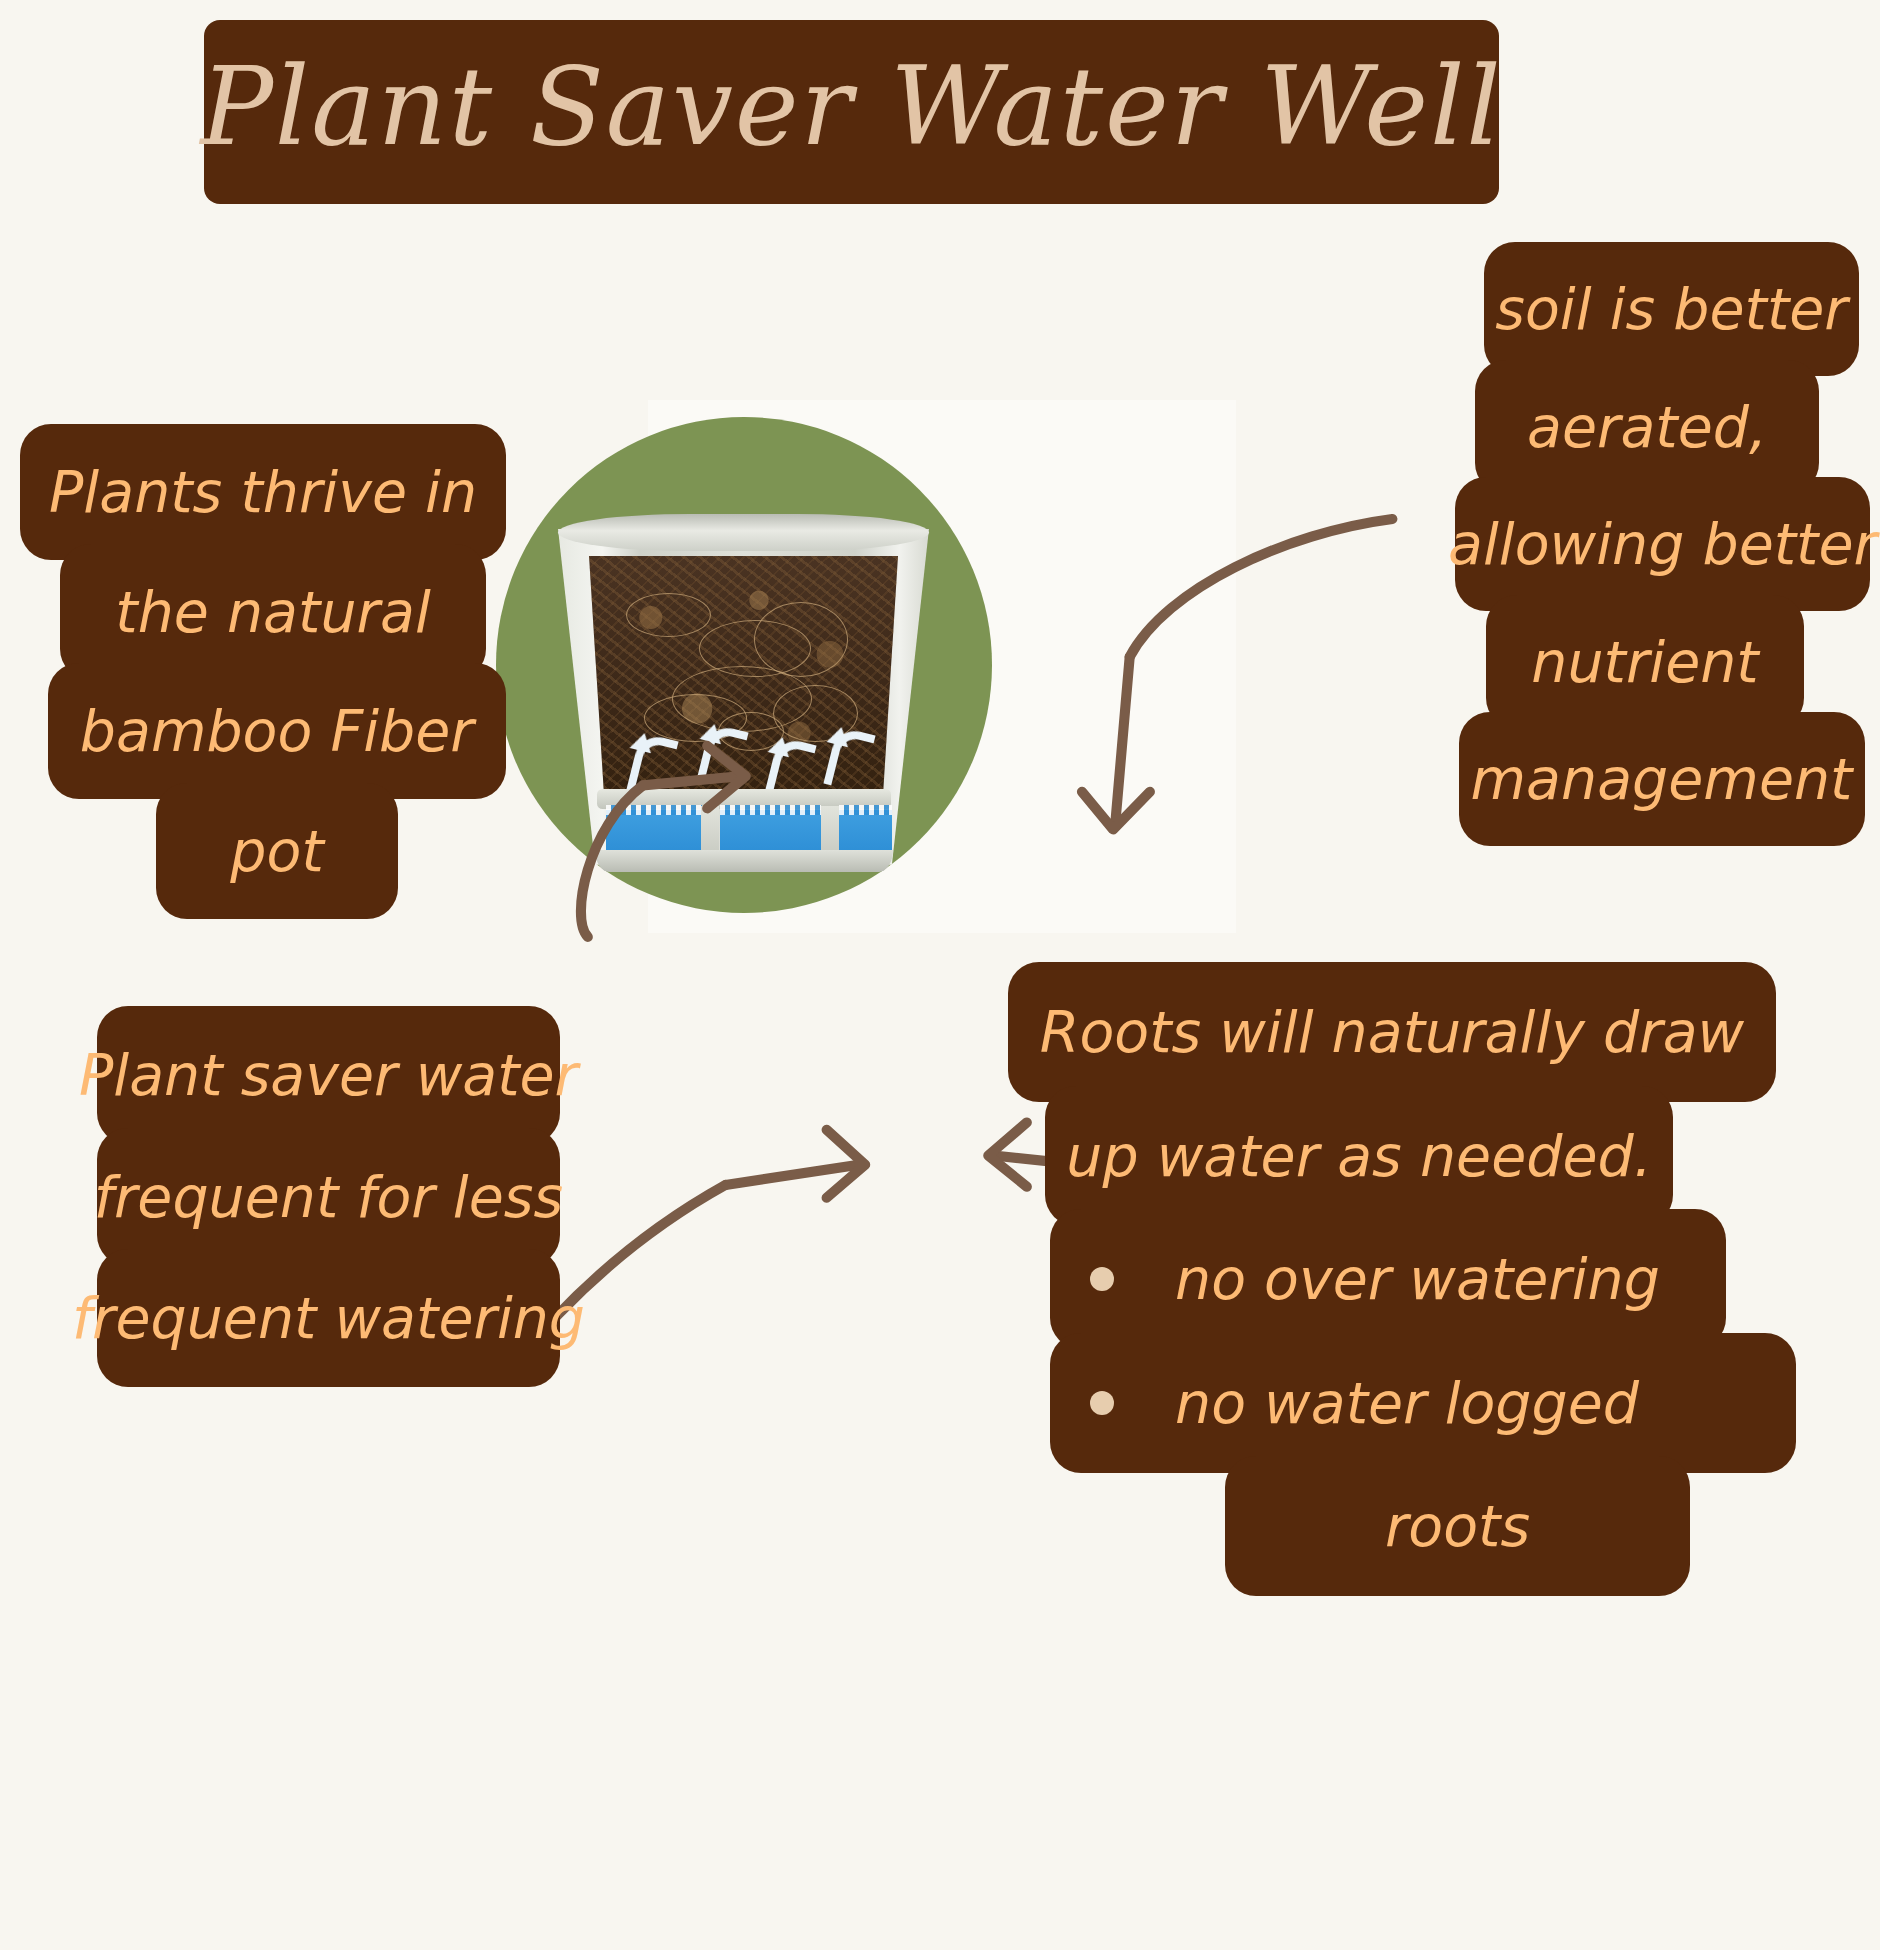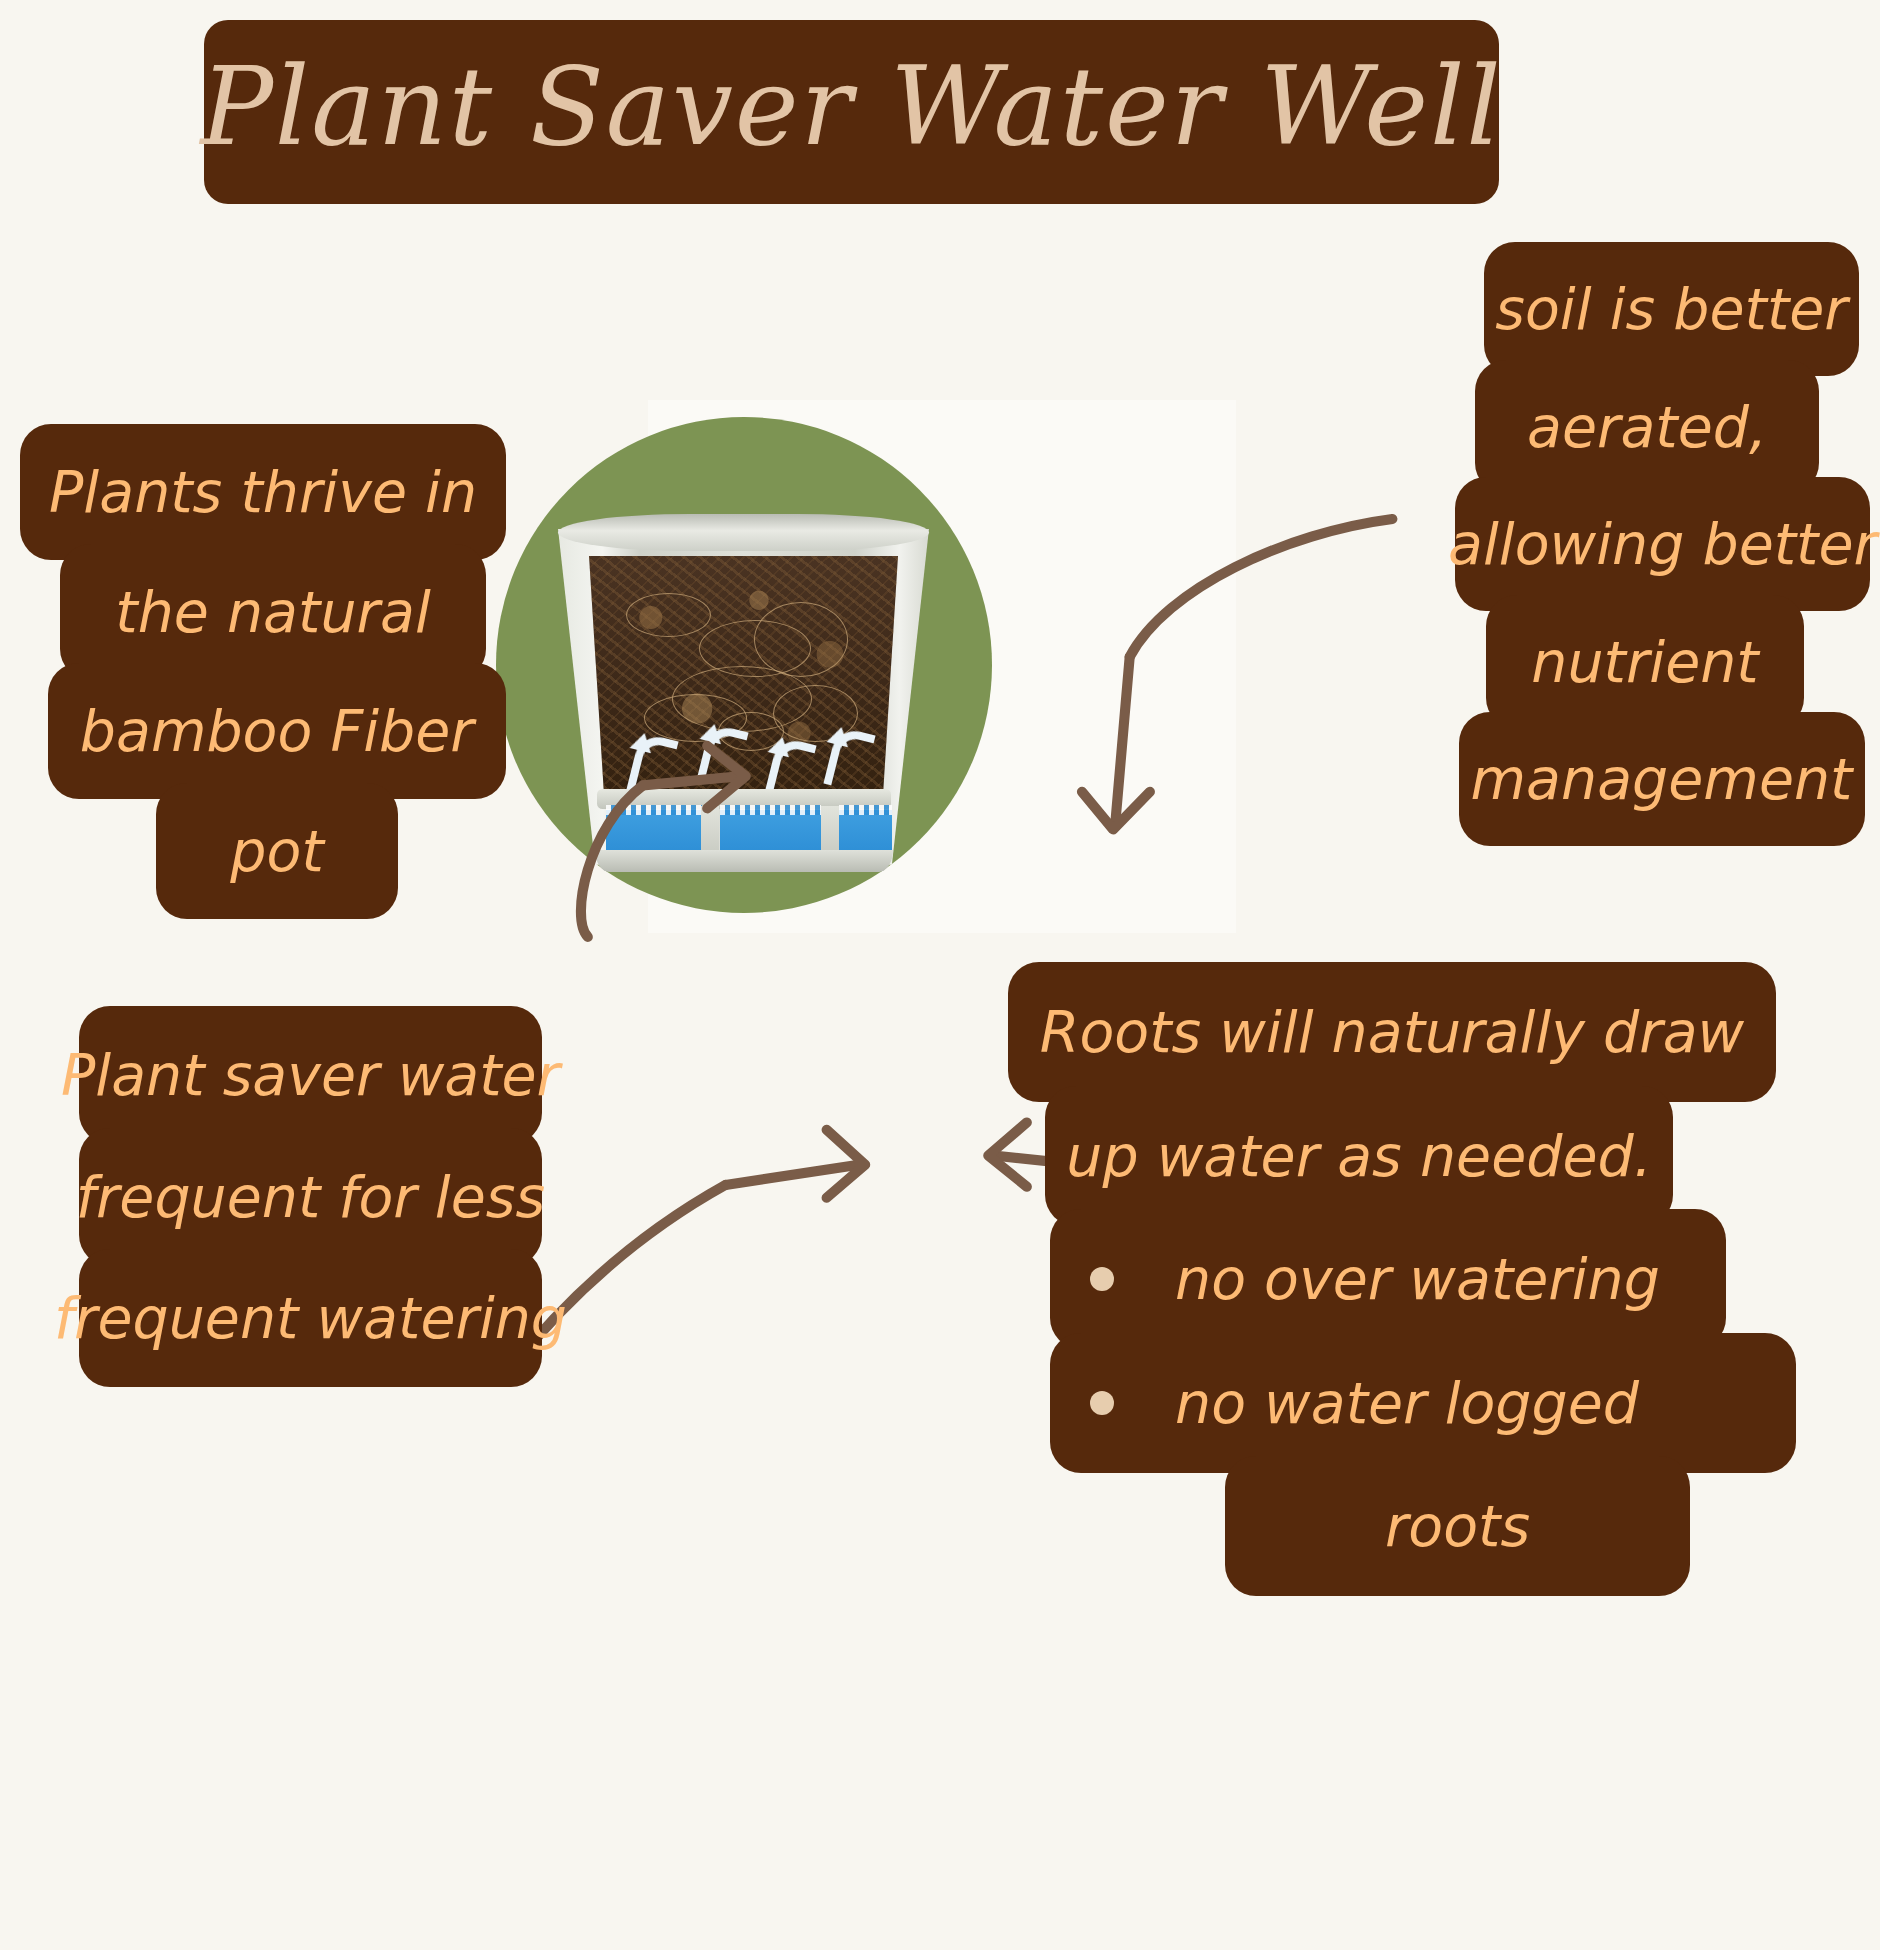--- a/index.html
+++ b/index.html
@@ -5,21 +5,21 @@
   html,body{margin:0;padding:0;}
   body{
     width:1881px;height:1951px;position:relative;overflow:hidden;
     background:#f8f6f0;
     font-family:"DejaVu Sans",sans-serif;
   }
 
   
   #title-banner{
     position:absolute;left:204px;top:20px;width:1295px;height:184px;
-    background:#56290c;border-radius:24px;
+    background:#56290c;border-radius:16px;
     display:flex;align-items:center;justify-content:center;
   }
   #title-text{
     font-family:"DejaVu Serif",serif;
     font-style:italic;
     font-size:108px;
     line-height:1;
     color:#e2c4a6;
     letter-spacing:1.8px;
     white-space:nowrap;
@@ -45,21 +45,21 @@
   
   #box-left{left:20px;top:424px;}
   #box-left .cline{font-size:57px;height:136px;padding:0 29px;}
 
   
   #box-topright{right:11px;top:242px;align-items:flex-end;}
   #box-topright .cline{font-size:57px;height:134px;padding:0 31px;justify-content:center;}
 
   
   #box-bottomleft{left:79px;top:1006px;}
-  #box-bottomleft .cline{font-size:57px;height:138px;padding:0 44px;justify-content:center;}
+  #box-bottomleft .cline{font-size:57px;height:138px;padding:0 44px;justify-content:center;margin-left:18px;}
 
   
   #box-bottomright{left:1008px;top:962px;}
   #box-bottomright .cline{font-size:57px;height:140px;padding:12px 33px;}
   #box-bottomright .cline.bullet{padding-left:40px;}
   .bullet-dot{
     width:24px;height:24px;border-radius:50%;
     background:#e7cdae;display:inline-block;flex:0 0 auto;
     margin-right:61px;
   }

